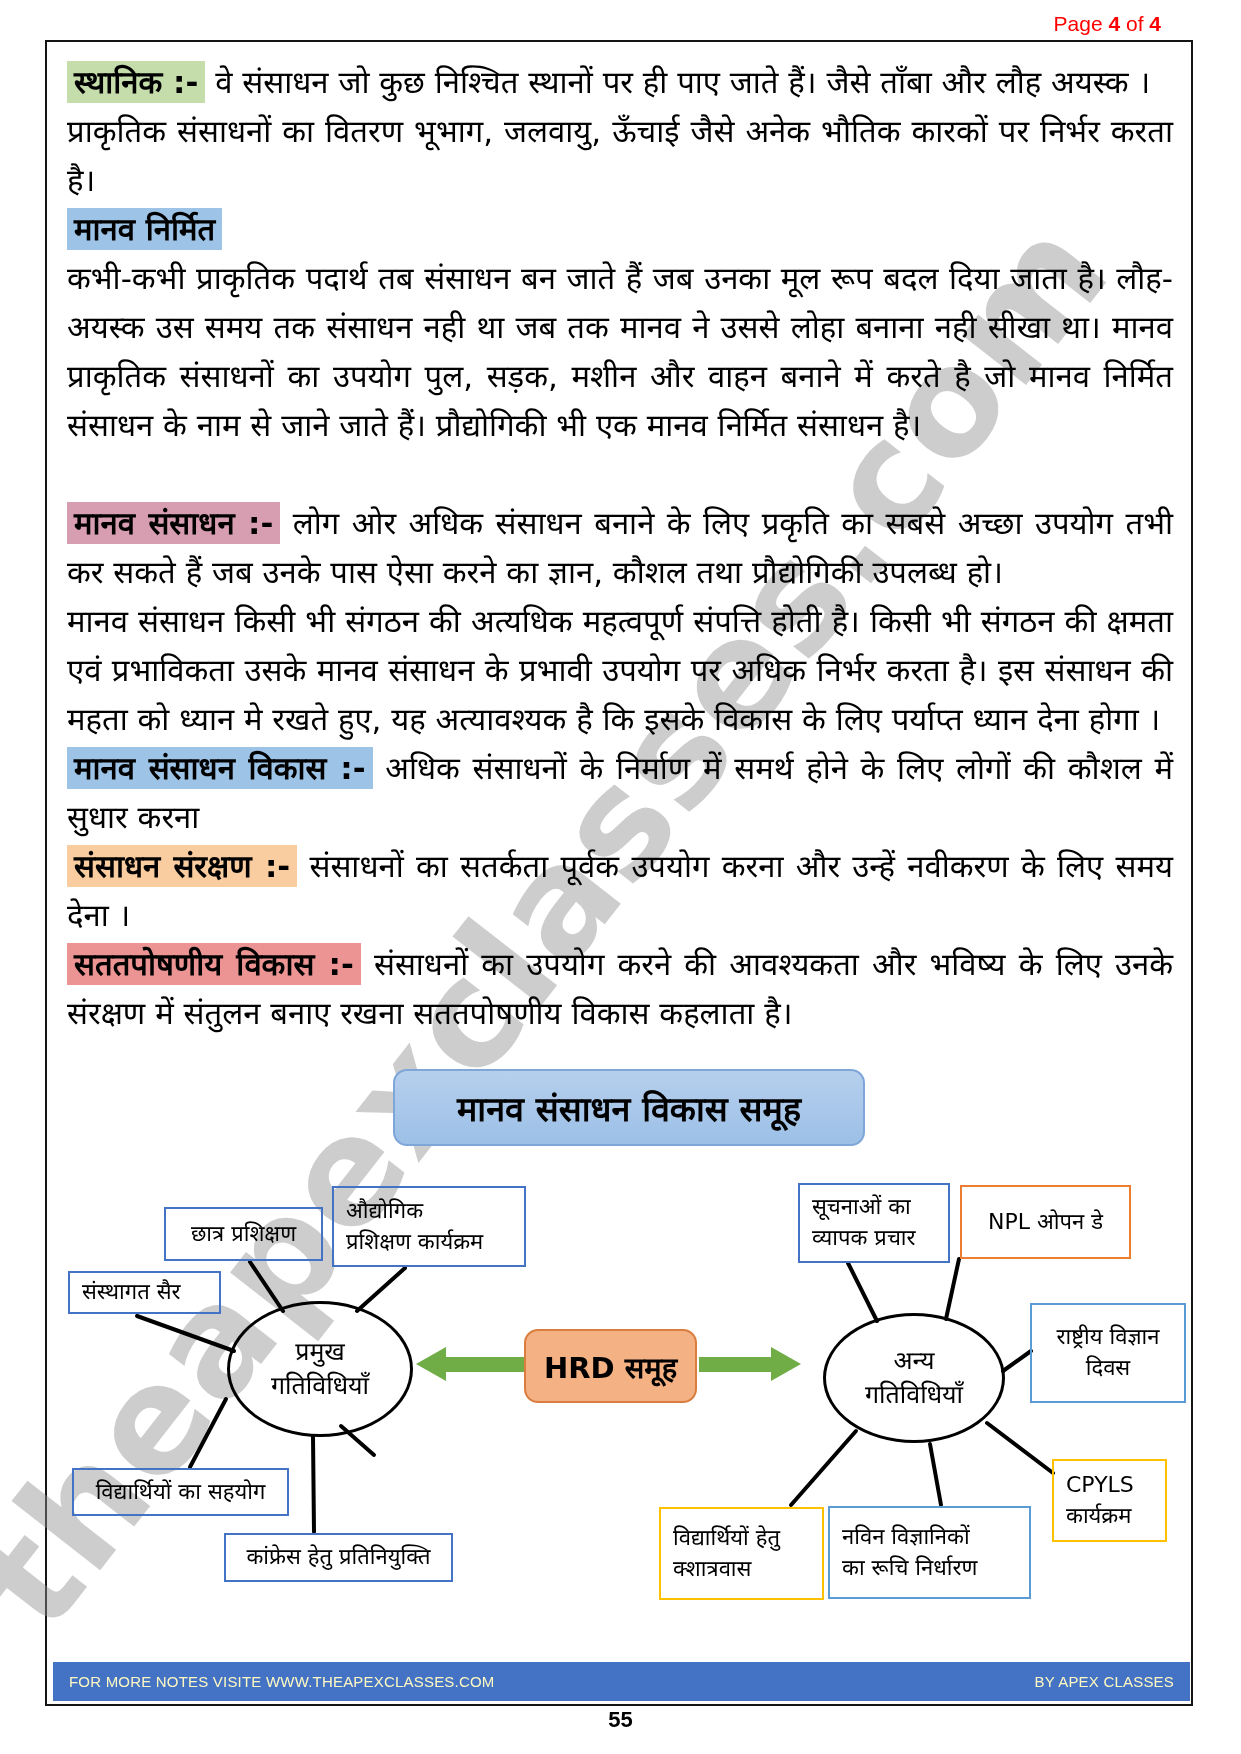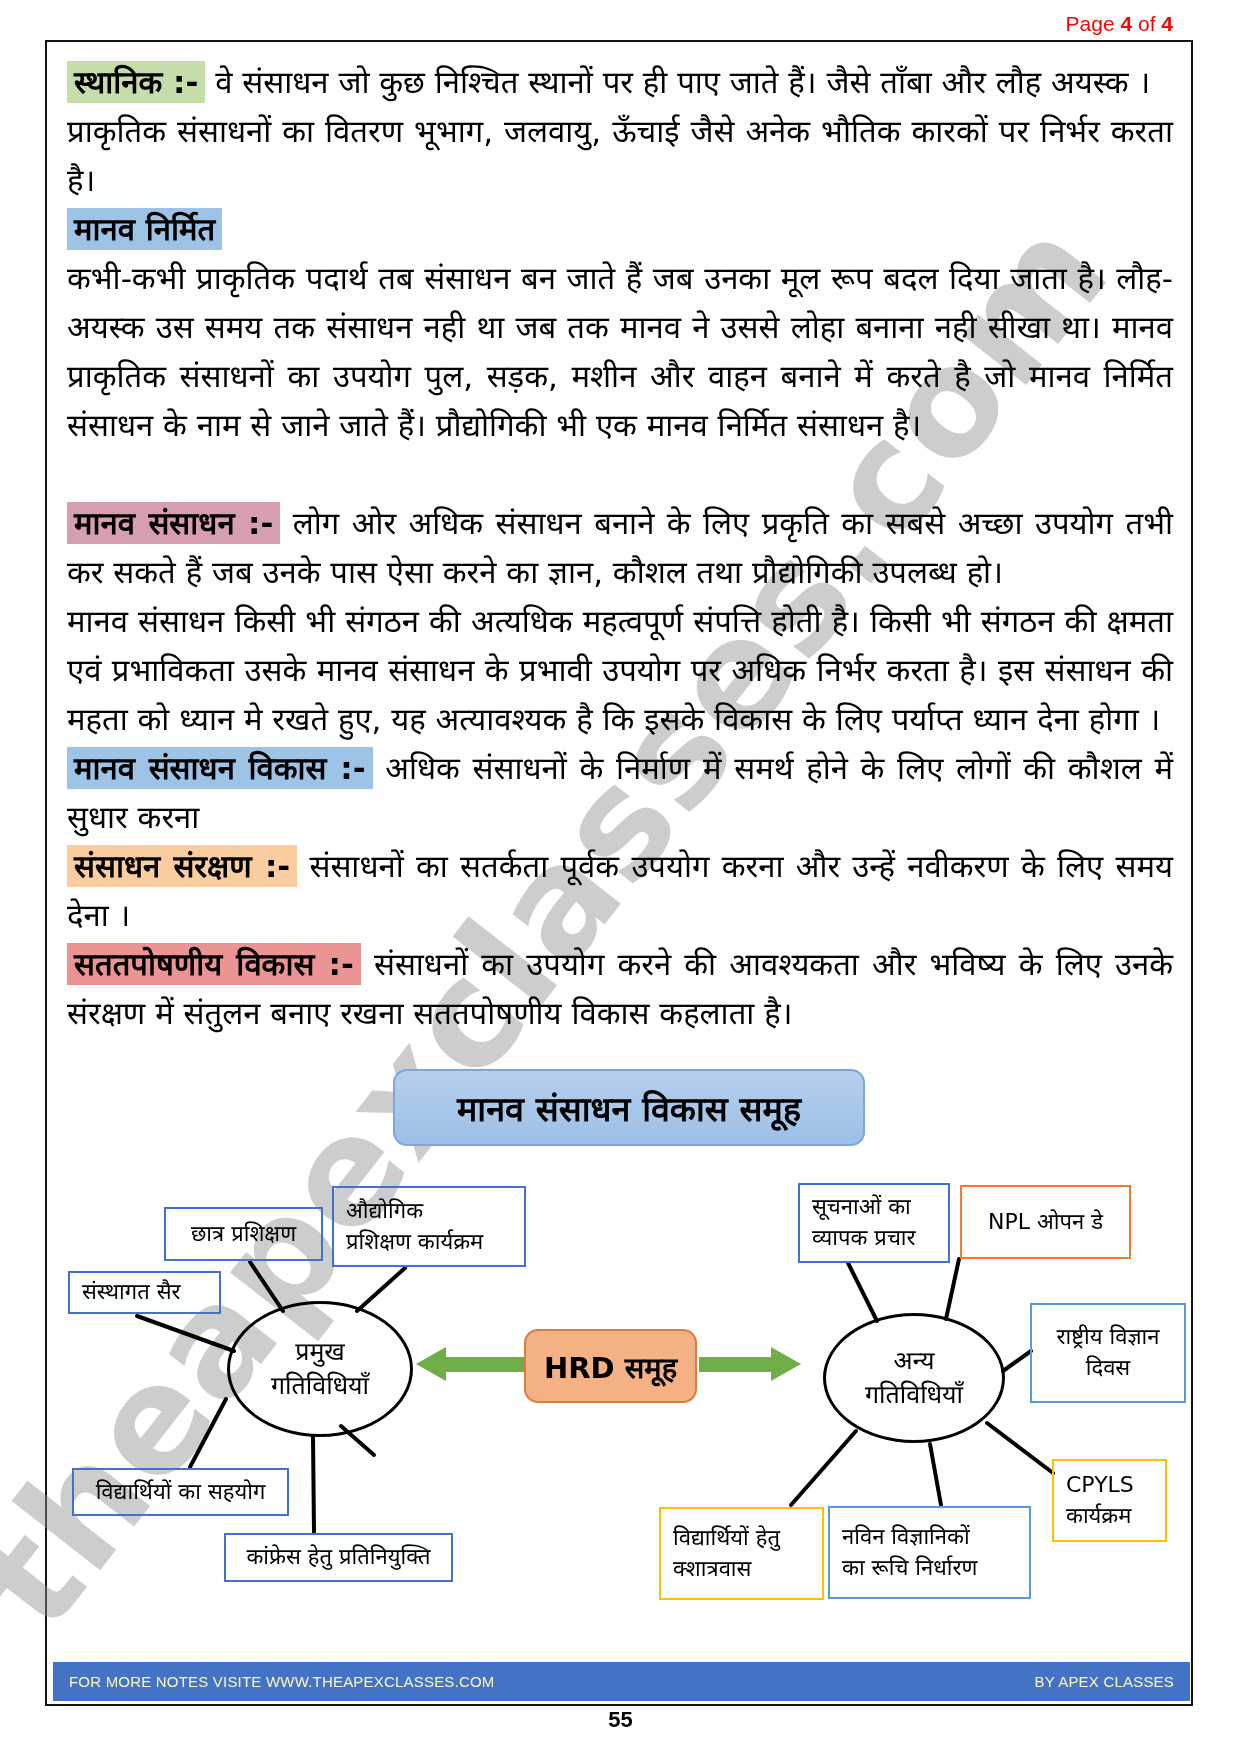--- a/index.html
+++ b/index.html
@@ -1,20 +1,20 @@
 <!DOCTYPE html>
 <html style="--page-indicator-red: #FF0000; --hl-green: #C5DCAB; --hl-blue: #9DC3E6; --hl-pink: #D79EB2; --hl-peach: #F9CD9F; --hl-salmon: #EC9393; --footer-blue: #4472C4; --box-blue: #4472C4; --box-lightblue: #5B9BD5; --box-orange: #ED7D31; --box-gold: #FFC000; --arrow-green: #70AD47; --hrd-fill: #F4B183; --hrd-border: #D97E3F; --title-fill: #9CC0E7; --title-border: #7EA6D8;"><head>
 <meta charset="utf-8">
 <style>
   html,body{margin:0;padding:0;background:#ffffff;}
   .page{position:relative;width:1241px;height:1754px;background:#fff;overflow:hidden;
         font-family:"DejaVu Sans",sans-serif;color:#000;}
 
   
-  .page-indicator{position:absolute;top:12px;right:68px;z-index:4;
+  .page-indicator{position:absolute;top:12px;right:80px;z-index:4;
     color:var(--page-indicator-red,#FF0000);font-size:21px;font-family:"Liberation Sans",sans-serif;}
   .page-indicator b{font-weight:bold;}
 
   
   .doc-border{position:absolute;left:45px;top:40px;width:1148px;height:1666px;
     border:2.5px solid #141414;box-sizing:border-box;z-index:0;background:transparent;}
 
   
   .watermark{position:absolute;left:541px;top:923px;z-index:1;white-space:nowrap;
     transform:translate(-50%,-50%) rotate(-52deg);

